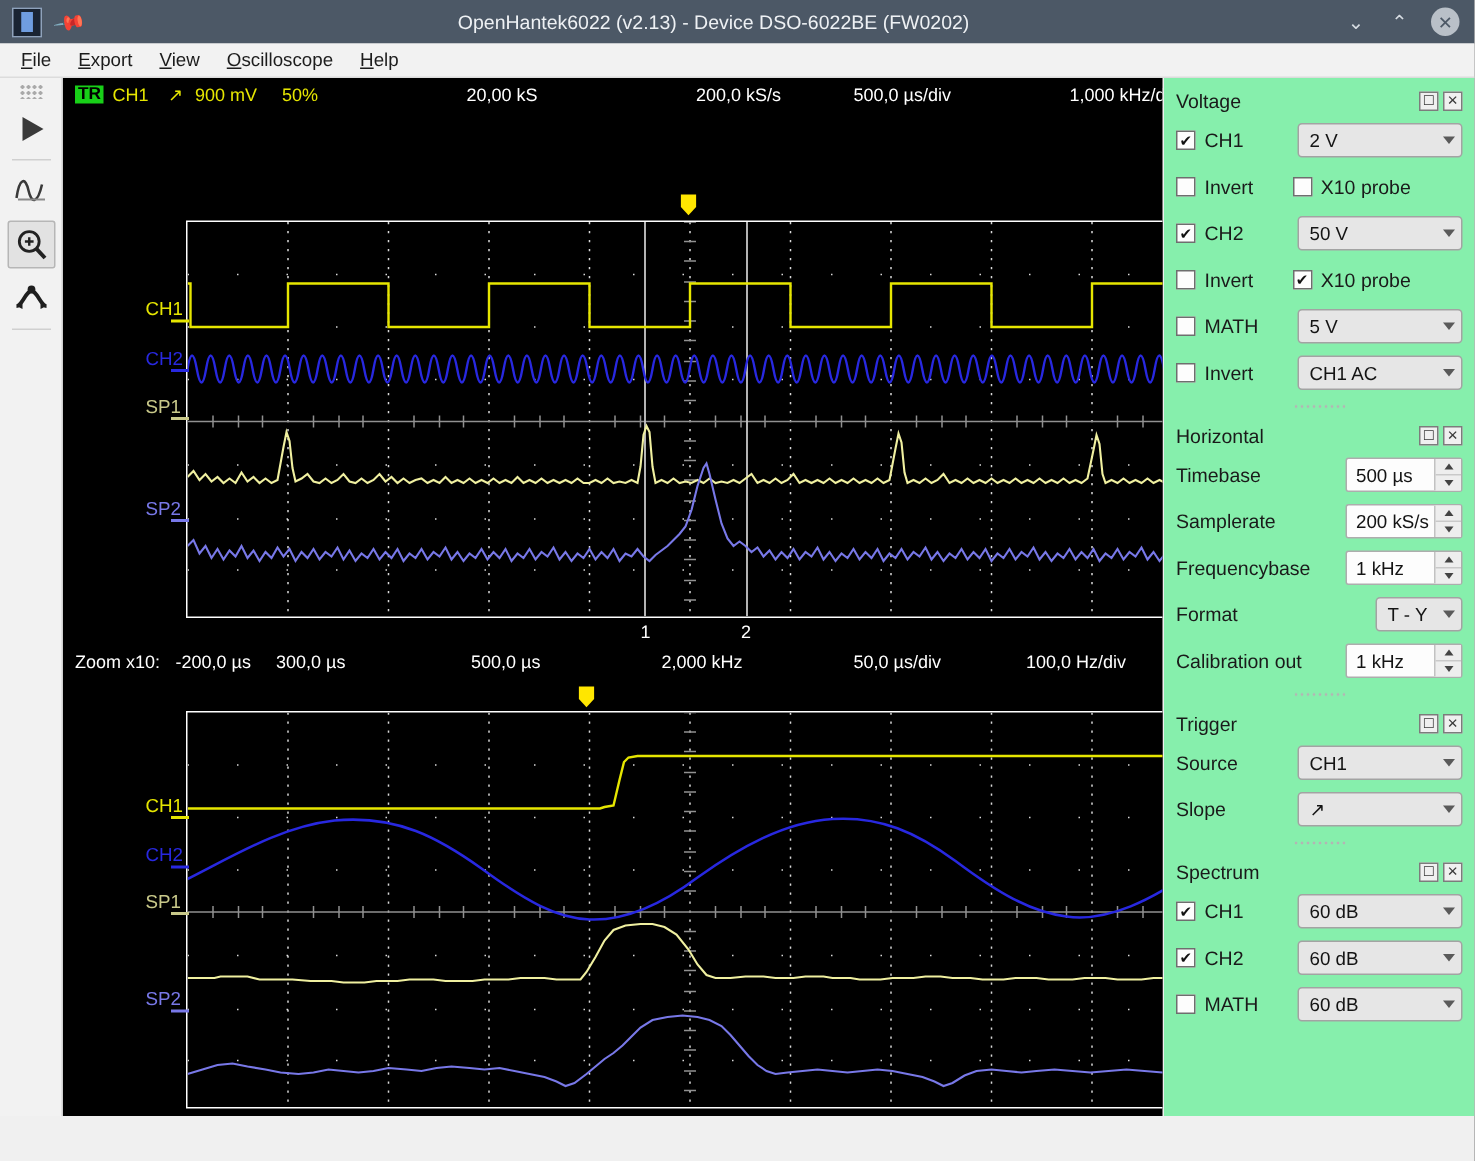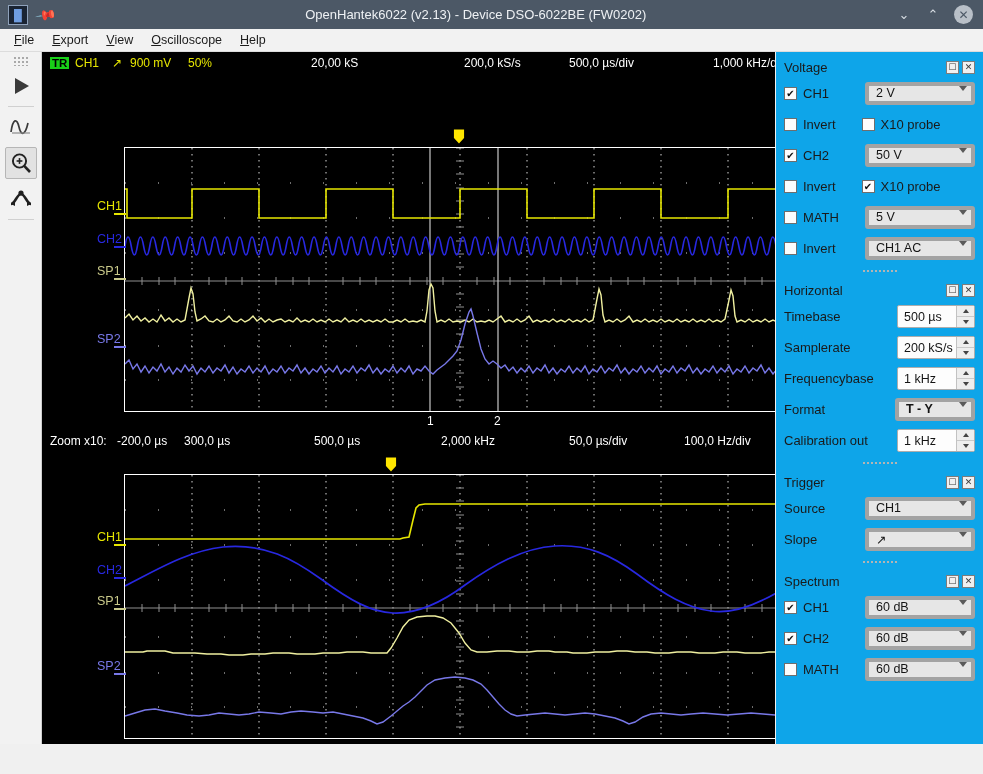--- a/index.html
+++ b/index.html
@@ -203,21 +203,21 @@
     width: 733px;
     color: #fff;
     font-size: 12px;
   }
 
   
   #dock {
     position: absolute;
     left: 776px; top: 52px;
     width: 207px; height: 692px;
-    background: #0ea5e9;
+    background: #86efac;
     box-sizing: border-box;
     padding: 0 8px;
   }
   .dock-title {
     position: relative;
     display: flex;
     align-items: center;
     height: 22px;
     margin-top: 4px;
   }
@@ -262,23 +262,24 @@
     color: #111;
     box-sizing: border-box;
     flex: 0 0 auto;
     cursor: default;
   }
   .cbx.on::after { content: "\2714"; font-size: 10px; }
   .combo {
     margin-left: auto;
     width: 110px; height: 23px;
     background: #e6e6e6;
-    border: 4px solid #a3a3a3;
+    border: 1px solid #a3a3a3;
     border-radius: 3px;
     display: flex;
+    align-items: center;
     padding: 0 4px 0 7px;
     box-sizing: border-box;
     font-size: 12.5px;
     color: #141414;
     cursor: default;
   }
   .combo .cv { flex: 1 1 auto; white-space: nowrap; overflow: hidden; }
   .combo .carat {
     width: 0; height: 0;
     border-left: 4px solid transparent;
@@ -732,21 +733,21 @@
               <span class="tri-up"></span>
             </span>
             <span class="sb">
               <span class="tri-dn"></span>
             </span>
           </span>
       </span>
     </div>
     <div class="row">
       <span class="lbl">Format</span>
-      <span class="combo" style="width:80px;font-weight:bold;">
+      <span class="combo" style="width:58px;">
         <span class="cv">T - Y</span>
         <span class="carat"></span>
       </span>
     </div>
     <div class="row">
       <span class="lbl">Calibration out</span>
       <span class="spin">
         <span class="sv">1 kHz</span>
         <span class="sbtns">
             <span class="sb">

